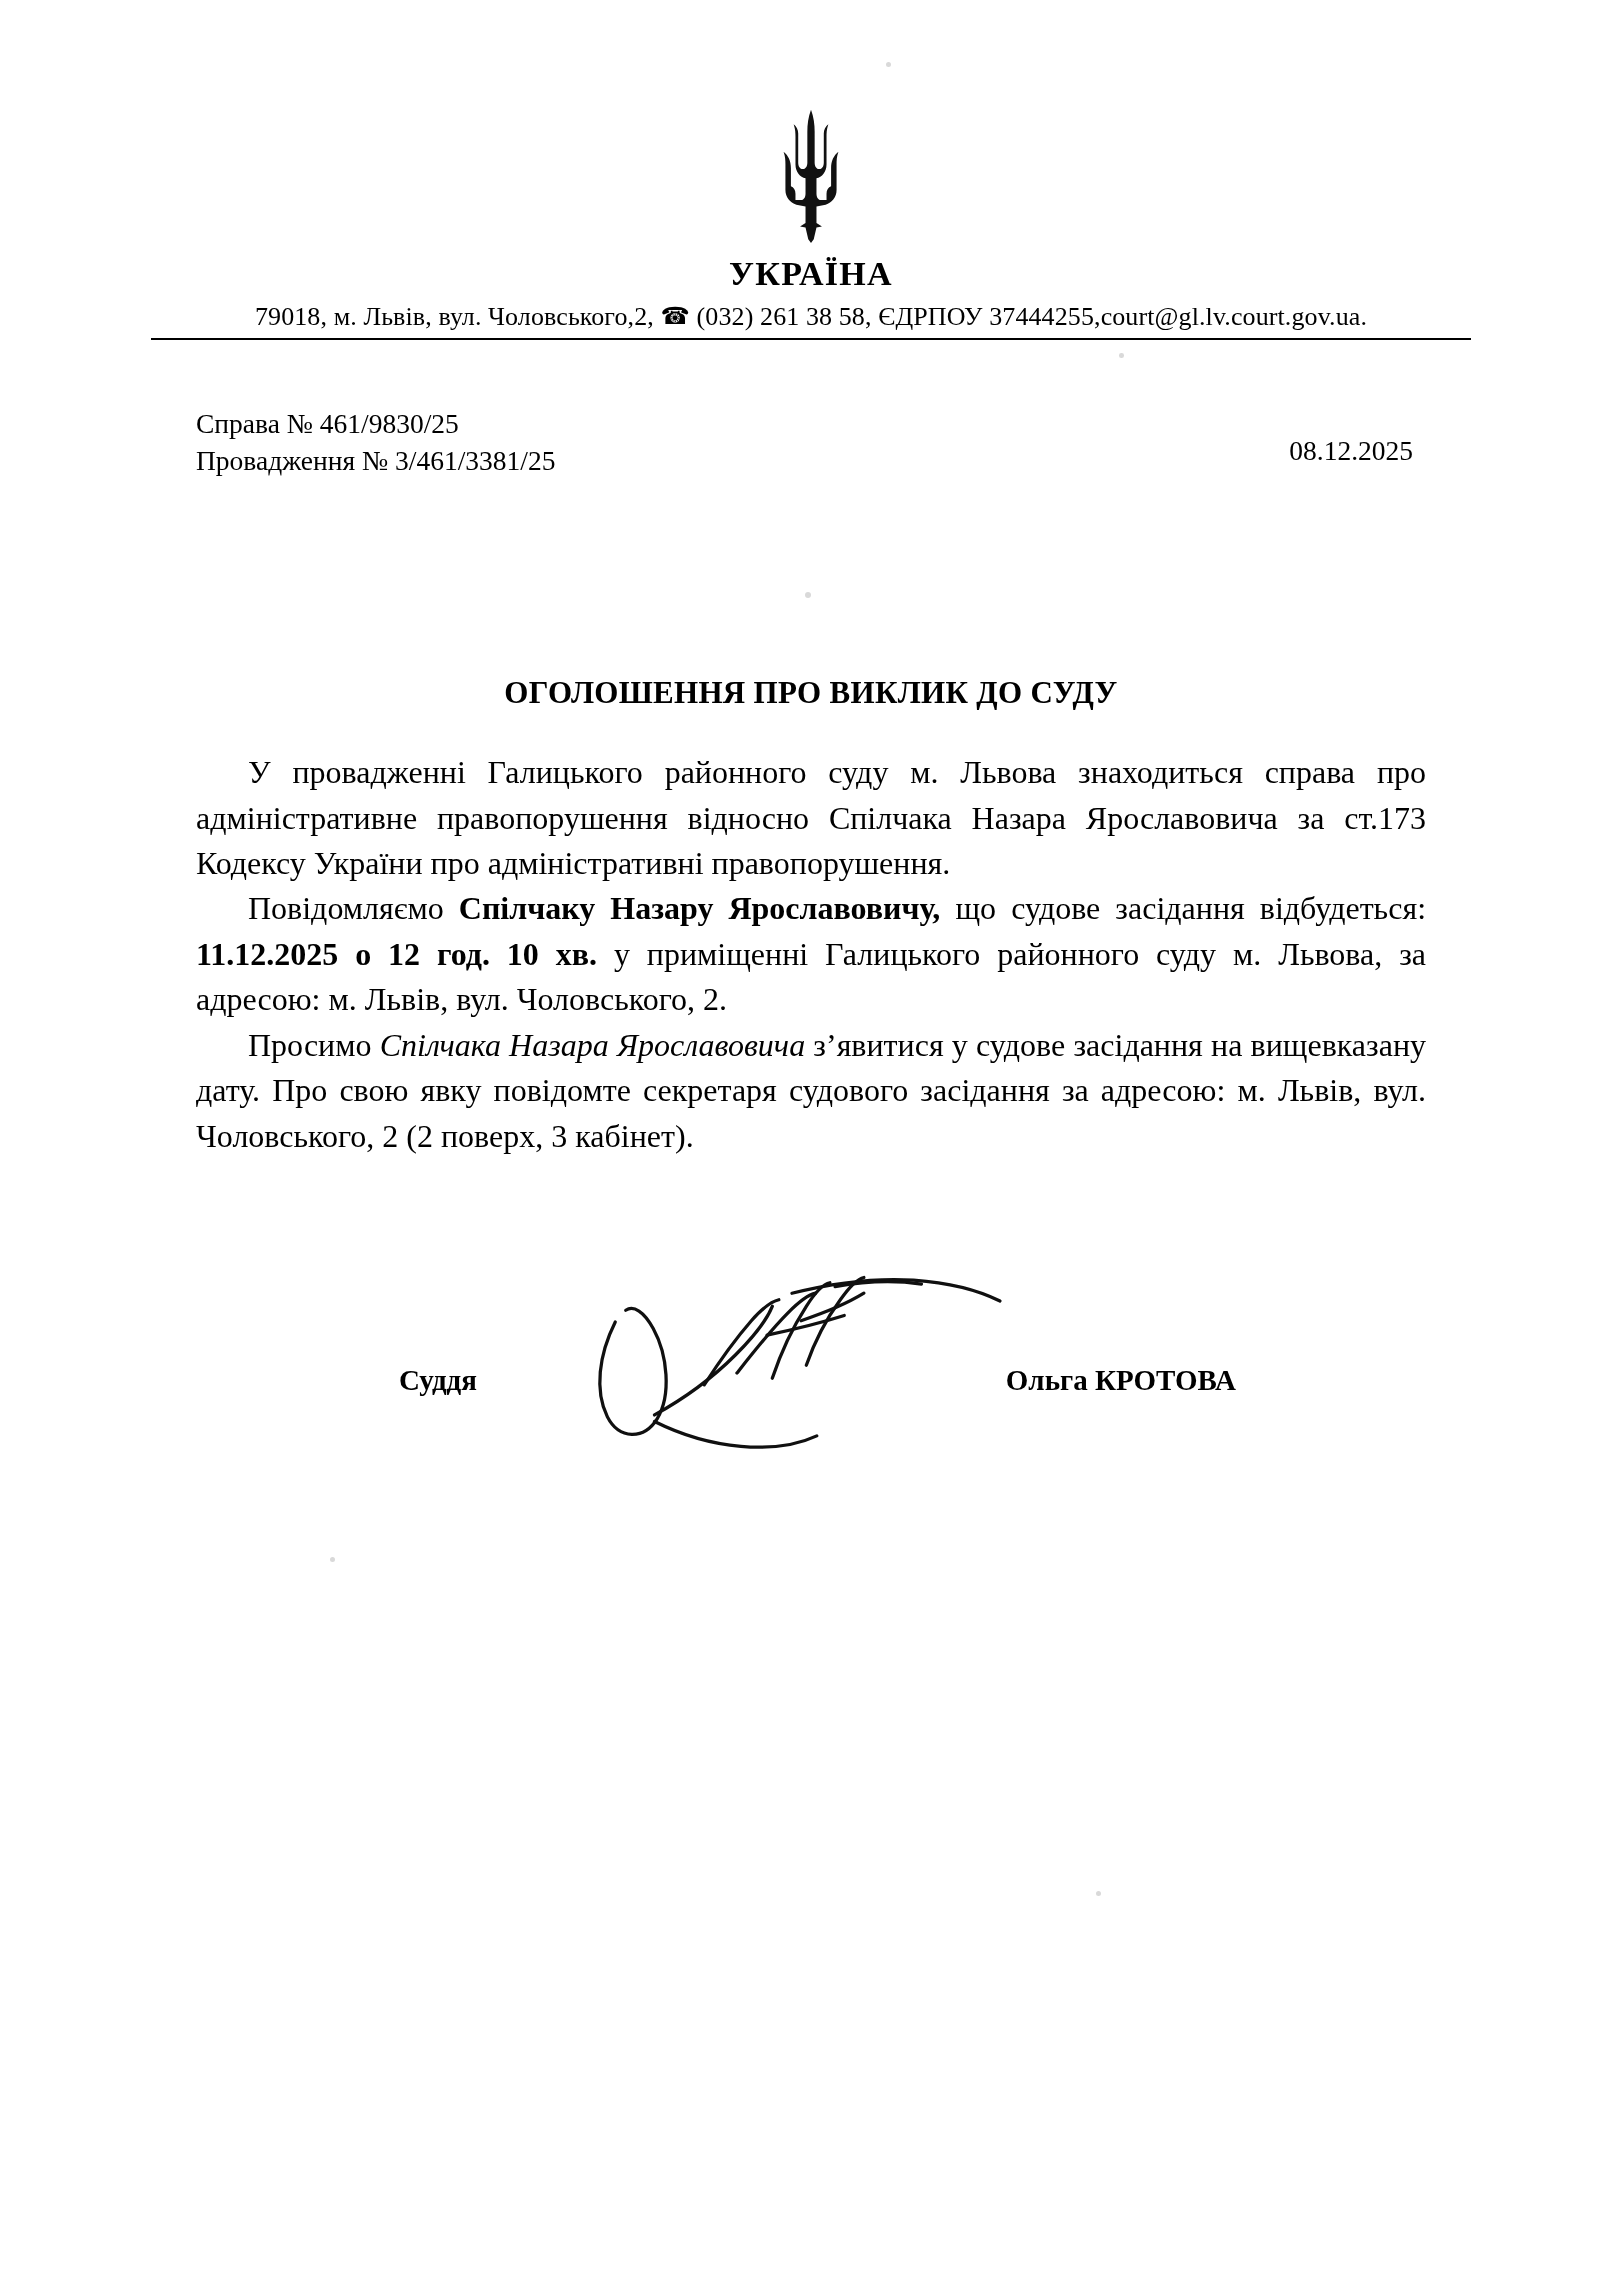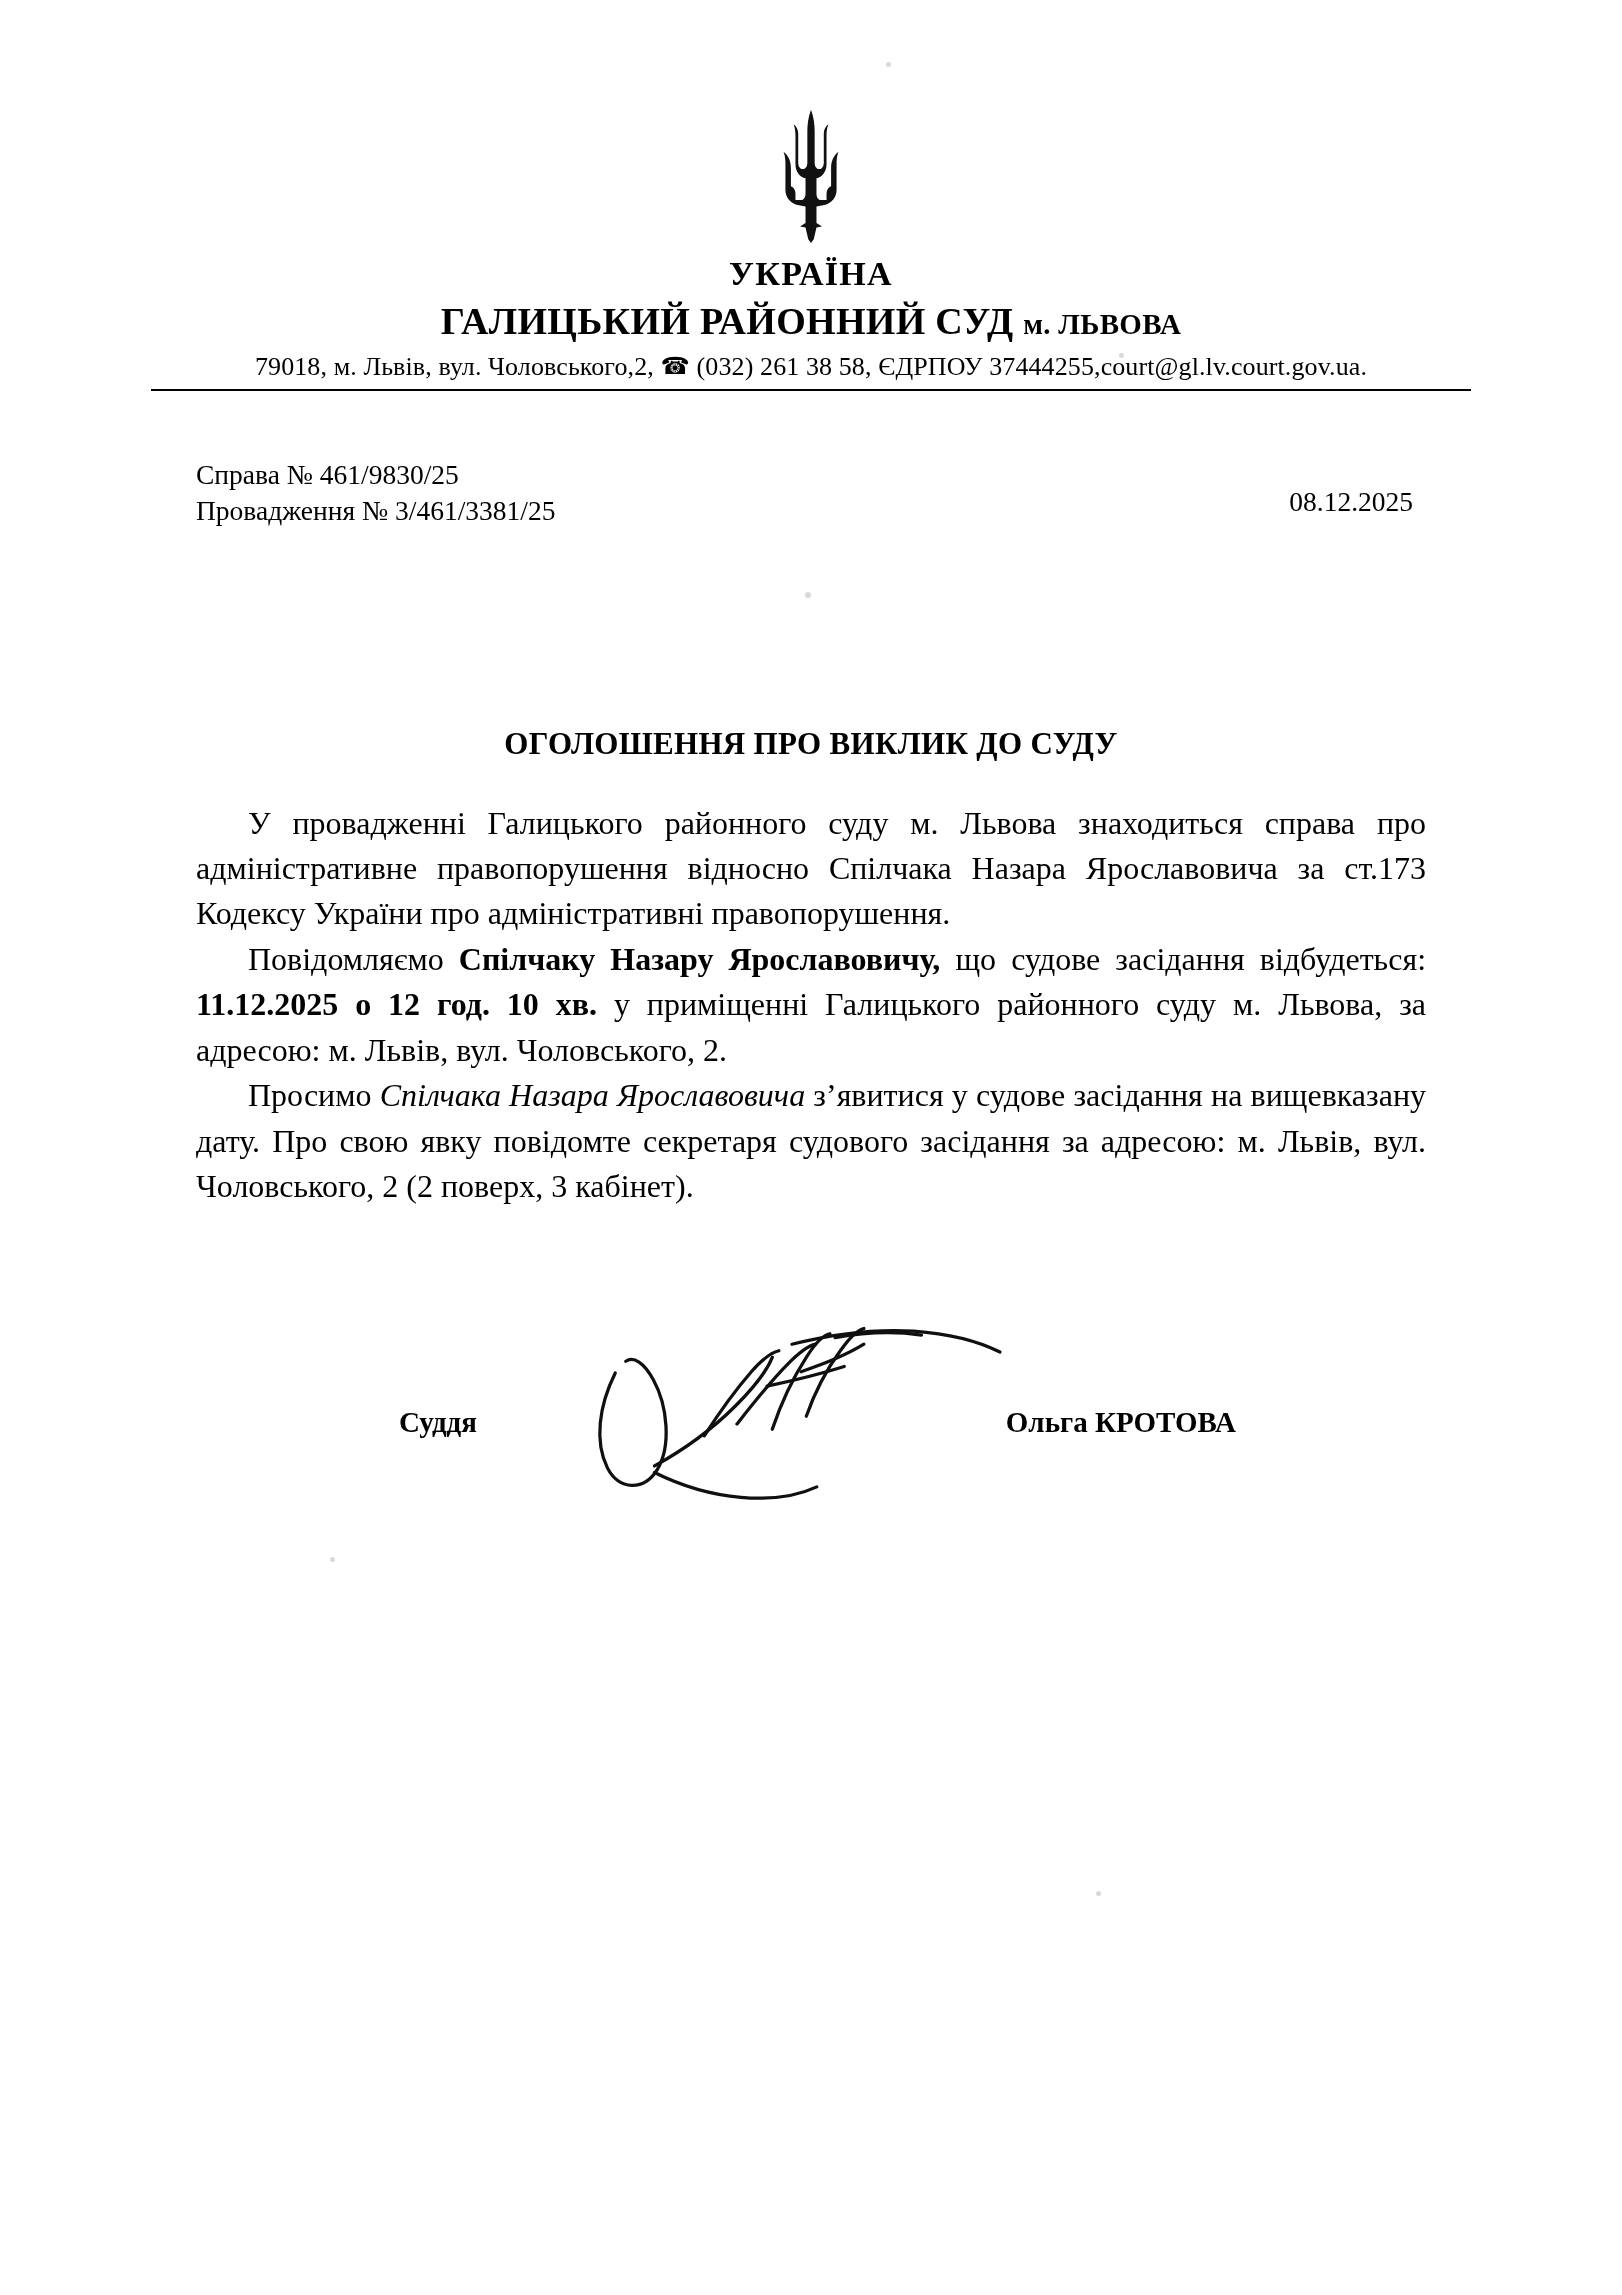--- a/index.html
+++ b/index.html
@@ -116,21 +116,21 @@
 
   
   .sig-area {
     position: relative;
     margin-top: 111px;
     padding: 0 65px;
     height: 196px;
   }
   .sig-row {
     position: absolute;
-    top: 85px;
+    top: 94px;
     left: 65px;
     right: 65px;
     display: flex;
     justify-content: space-between;
     font-size: 29px;
     font-weight: bold;
   }
   .sig-label { padding-left: 203px; }
   .sig-name  { padding-right: 190px; }
 
@@ -167,24 +167,20 @@
                  C75 54 72 60 72 68 L72 88 C69 89 67 92 67 96 L67 103 L61 103
                  C58 103 56 100 56 96 L56 79 C62 78 67 72 67 64 L67 34 C67 30 67 26 69 20
                  C66 22 64 26 64 30 L64 62 C64 66 62 69 59 69 C56 69 54 66 54 62 L54 28
                  C54 20 53 12 50 4 Z"></path>
       </g>
     </svg>
   </div>
 
   <div class="country">УКРАЇНА</div>
 
-  <div class="court-name">
-    <span>ГАЛИЦЬКИЙ РАЙОННИЙ СУД</span>
-    <span class="small">м. ЛЬВОВА</span>
-  </div>
 
   <div class="addressline">
     <span>79018,  м. Львів,  вул. Чоловського,2,</span>
     <span class="phone-glyph">☎</span>
     <span>(032) 261 38 58,</span>
     <span class="u">ЄДРПОУ</span>
     <span>37444255,</span><span>court@gl.lv.court.gov.ua.</span>
   </div>
 
   <hr class="rule">

